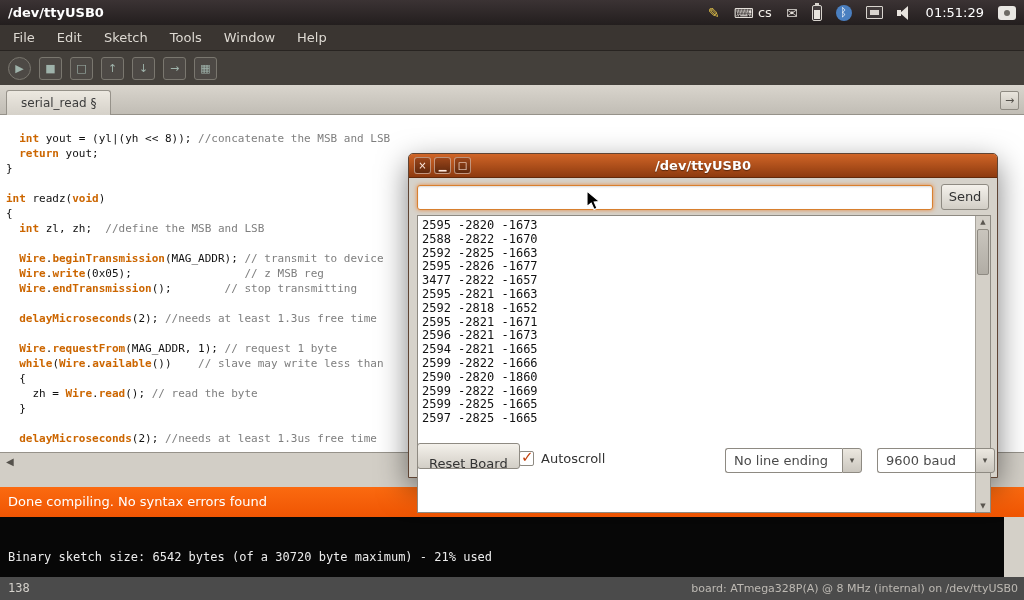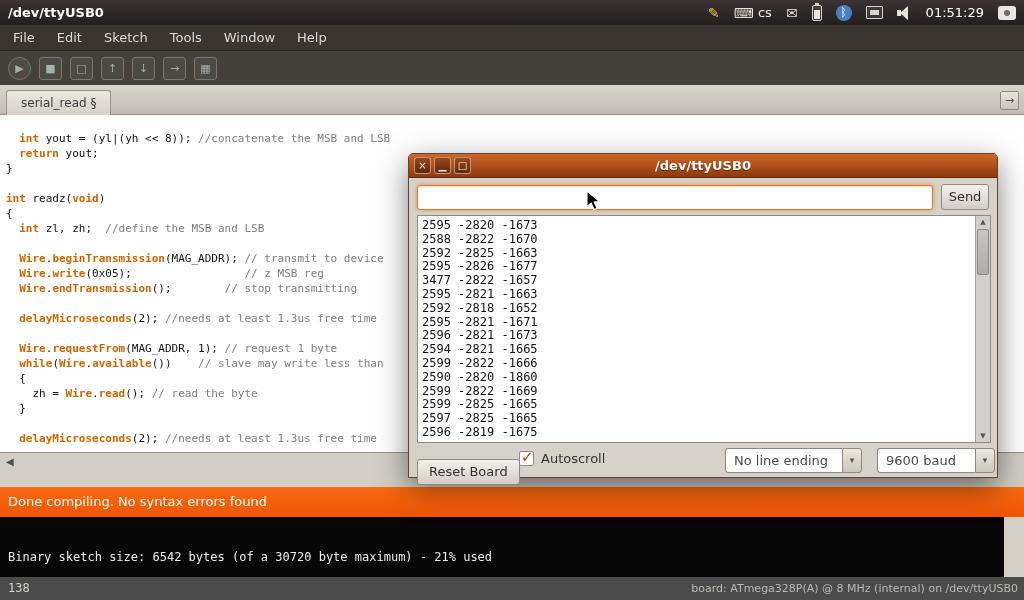--- a/index.html
+++ b/index.html
@@ -94,32 +94,32 @@
   .sw-btn { width:17px; height:17px; border:1px solid rgba(255,240,230,.5); border-radius:3px;
     background:linear-gradient(rgba(130,55,22,.6),rgba(60,25,8,.6));
     color:#ffe9dd; font-size:10px; display:flex; align-items:center; justify-content:center; line-height:1; }
   .sw-input { position:absolute; left:8px; top:31px; width:516px; height:25px;
     border:1px solid #d8802f; border-radius:3px; background:#fff; font-size:13px; padding:0 6px;
     box-shadow:0 0 4px rgba(235,130,50,.9), inset 0 1px 2px rgba(0,0,0,.15); outline:none;
     font-family:"DejaVu Sans","Liberation Sans",sans-serif; }
   .sw-send { position:absolute; right:8px; top:30px; width:48px; height:26px;
     background:linear-gradient(#f4f1eb,#d2cec6); border:1px solid #8e8a82; border-radius:3px;
     font-size:13px; color:#333; text-align:center; line-height:24px; }
-  .sw-output { position:absolute; left:8px; top:61px; width:574px; height:228px;
+  .sw-output { position:absolute; left:8px; top:61px; width:574px; height:298px;
     background:#fff; border:1px solid #8e8a82; overflow:hidden; }
   .sw-lines { padding:3px 4px 0 4px; font-family:"DejaVu Sans Mono","Liberation Mono",monospace;
     font-size:12px; line-height:13.8px; color:#111; }
   .sw-vscroll { position:absolute; right:0; top:0; width:15px; height:100%;
     background:#d4d0c8; border-left:1px solid #a8a49c; }
   .sw-scroll-up { position:absolute; top:2px; left:0; width:14px; text-align:center; font-size:7px; color:#5a5650; }
   .sw-scroll-down { position:absolute; bottom:2px; left:0; width:14px; text-align:center; font-size:7px; color:#5a5650; }
   .sw-thumb { position:absolute; left:1px; top:13px; width:12px; height:46px;
     background:linear-gradient(#c9c5bd,#b1ada5); border:1px solid #8e8a82; border-radius:2px; }
   .sw-bottom { position:absolute; left:0; bottom:0; width:100%; height:34px; }
-  .sw-reset { position:absolute; left:8px; top:16px; height:26px; padding:0 11px;
+  .sw-reset { position:absolute; left:8px; top:0; height:26px; padding:8px 11px;
     background:linear-gradient(#f4f1eb,#d2cec6); border:1px solid #8e8a82; border-radius:3px;
     font-size:13px; color:#333; line-height:24px; }
   .sw-autoscroll { position:absolute; left:110px; top:8px; display:flex; align-items:center; gap:7px; }
   .sw-checkbox { width:15px; height:15px; background:#fff; border:1px solid #8e8a82; border-radius:2px; position:relative; }
   .sw-check { position:absolute; left:1px; top:-4px; color:#c2410c; font-size:15px; font-weight:bold; }
   .sw-autoscroll-label { font-size:13px; color:#333; }
   .combo { position:absolute; top:5px; height:25px; display:flex;padding-left:6px; }
   .combo-field { background:#fff; border:1px solid #8e8a82; border-right:none;
     border-radius:3px 0 0 3px; font-size:13px; color:#4a4a4a; padding:0 8px; line-height:23px;
     white-space:nowrap; overflow:hidden; }
@@ -218,21 +218,20 @@
         <div class="serial-line">2595 -2821 -1663</div>
         <div class="serial-line">2592 -2818 -1652</div>
         <div class="serial-line">2595 -2821 -1671</div>
         <div class="serial-line">2596 -2821 -1673</div>
         <div class="serial-line">2594 -2821 -1665</div>
         <div class="serial-line">2599 -2822 -1666</div>
         <div class="serial-line">2590 -2820 -1860</div>
         <div class="serial-line">2599 -2822 -1669</div>
         <div class="serial-line">2599 -2825 -1665</div>
         <div class="serial-line">2597 -2825 -1665</div>
-        <div class="serial-line">2596 -2819 -1675</div>
       </div>
     <div class="sw-vscroll">
       <div class="sw-scroll-up">▲</div>
       <div class="sw-thumb"></div>
       <div class="sw-scroll-down">▼</div>
     </div>
   </div>
   <div class="sw-bottom">
     <div class="sw-reset">Reset Board</div>
     <div class="sw-autoscroll">

